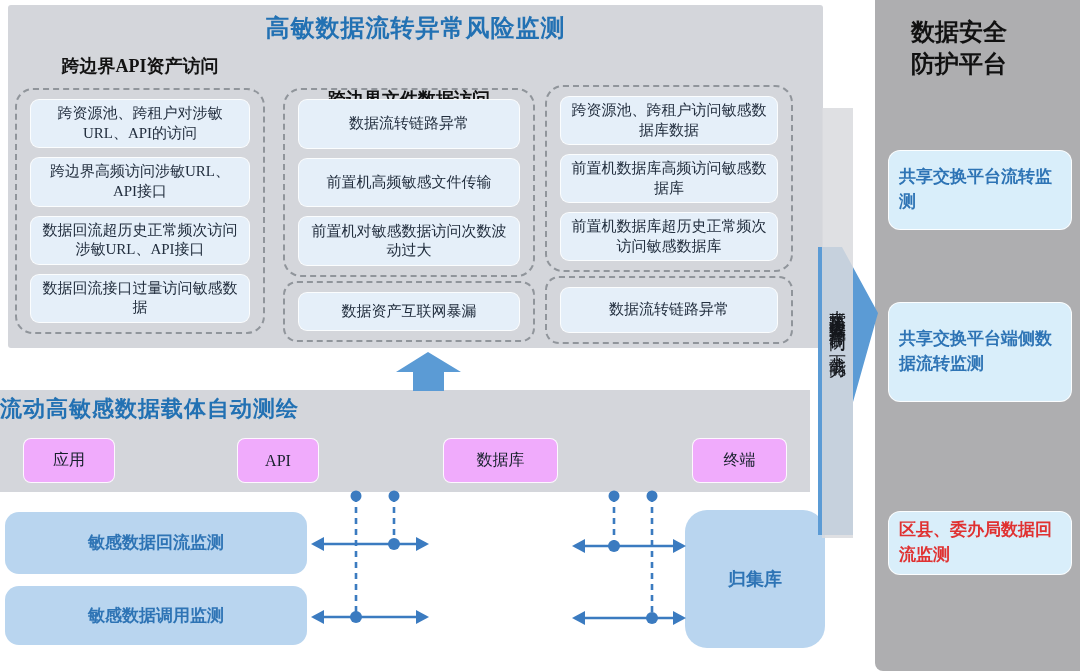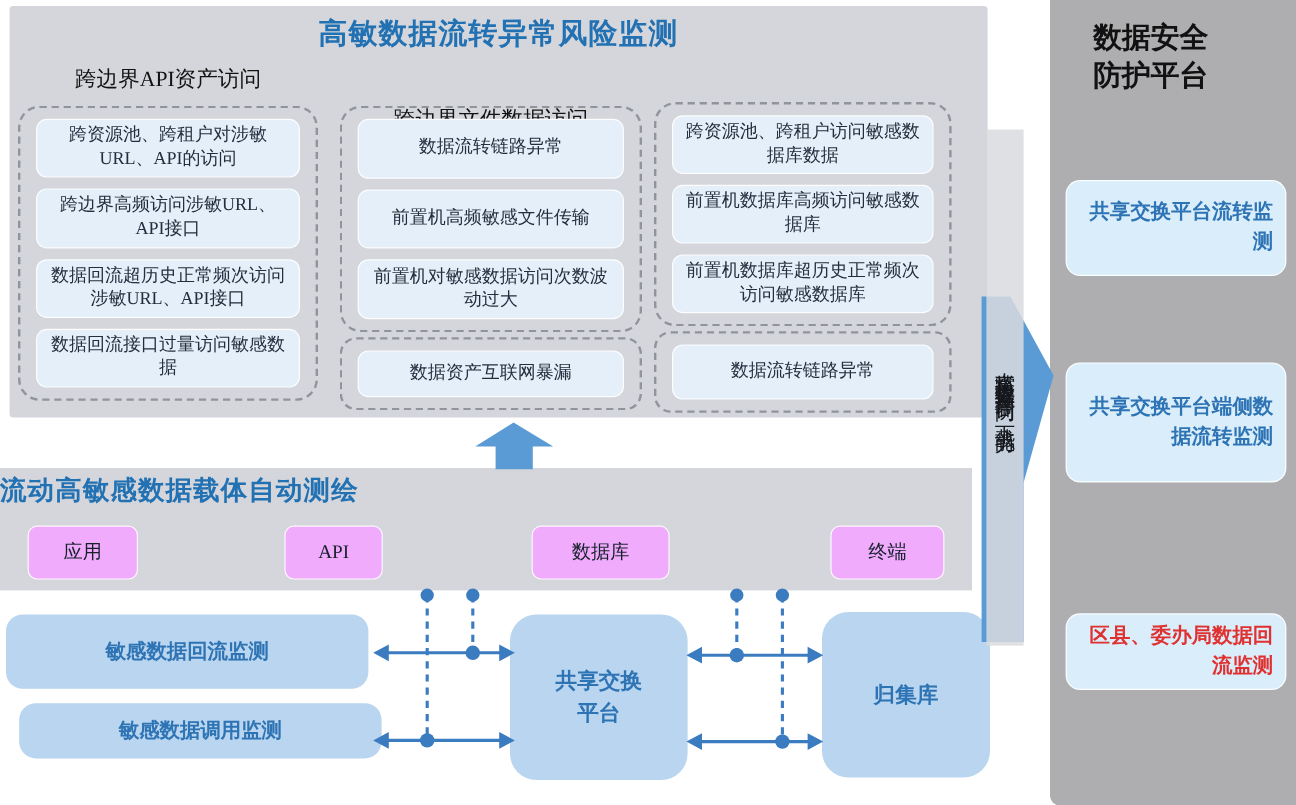--- a/index.html
+++ b/index.html
@@ -6,39 +6,39 @@
   .stage{
     position:relative;width:1080px;height:671px;background:#ffffff;overflow:hidden;
     font-family:"Liberation Serif","DejaVu Serif",serif;
   }
   .abs{position:absolute;box-sizing:border-box;}
 
   
   .panel-top{left:8px;top:5px;width:815px;height:343px;background:#D4D6DB;border-radius:3px;z-index:1;}
   .panel-top-title{left:8px;top:12px;width:815px;text-align:center;font-size:24px;font-weight:bold;
     color:#2271B3;letter-spacing:1px;z-index:2;}
-  .col-header{top:54px;text-align:center;font-size:18px;font-weight:normal;color:#121212;z-index:2;}
+  .col-header{top:54px;text-align:center;font-size:18px;font-weight:bold;color:#121212;z-index:2;}
   .dgroup{border:2px dashed #90959B;border-radius:18px;display:flex;flex-direction:column;
     justify-content:space-evenly;align-items:center;padding:9px 13px;gap:9px;z-index:2;}
   .dgroup .risk-item{width:100%;flex:1;background:#E5EFF9;border:1px solid rgba(255,255,255,.85);
     border-radius:9px;display:flex;align-items:center;justify-content:center;text-align:center;
     color:#222E3E;font-size:15px;line-height:1.3;padding:2px 8px;box-sizing:border-box;}
 
   
   .support-strip{left:822px;top:108px;width:31px;height:430px;background:rgba(217,219,222,.85);
     display:flex;align-items:center;justify-content:center;z-index:6;}
   .support-strip span{writing-mode:vertical-rl;font-size:17px;color:#15181D;letter-spacing:2px;
     line-height:1;white-space:nowrap;}
 
   
   .panel-right{left:875px;top:0;width:205px;height:671px;background:#AEAEB0;border-radius:0 0 0 8px;z-index:1;}
   .panel-right-title{left:911px;top:16px;width:160px;font-size:24px;font-weight:bold;color:#111;
     line-height:1.35;white-space:pre-line;z-index:2;}
   .side-box{left:888px;width:184px;background:#D9EEFA;border:1px solid rgba(255,255,255,.9);
-    border-radius:12px;display:flex;align-items:center;justify-content:center;text-align:right;
+    border-radius:12px;display:flex;align-items:center;justify-content:center;text-align:left;
     font-size:17px;font-weight:bold;line-height:1.45;z-index:2;padding:4px 10px;}
   .side-box.blue{color:#2E74B5;}
   .side-box.red{color:#E03131;}
 
   
   .panel-bottom{left:0;top:390px;width:810px;height:102px;background:#D4D6DB;z-index:1;}
   .panel-bottom-title{left:0;top:394px;width:810px;text-align:left;font-size:22px;font-weight:bold;
     color:#2271B3;letter-spacing:1px;z-index:2;}
   .carrier{top:438px;height:45px;background:#f0abfc;border:1px solid rgba(255,255,255,.9);
     border-radius:8px;display:flex;align-items:center;justify-content:center;font-size:16px;
@@ -100,23 +100,21 @@
   <div class="abs side-box red" style="top:511px;height:64px;">区县、委办局数据回流监测</div>
 
   <div class="abs panel-bottom"></div>
   <div class="abs panel-bottom-title">流动高敏感数据载体自动测绘</div>
   <div class="abs carrier" style="left:23px;width:92px;">应用</div>
   <div class="abs carrier" style="left:237px;width:82px;">API</div>
   <div class="abs carrier" style="left:443px;width:115px;">数据库</div>
   <div class="abs carrier" style="left:692px;width:95px;">终端</div>
 
   <div class="abs node" style="left:5px;top:512px;width:302px;height:62px;">敏感数据回流监测</div>
-  <div class="abs node" style="left:16px;top:586px;width:302px;height:46px;">敏感数据调用监测</div>
-  <div class="abs node big" style="left:425px;top:512px;width:148px;height:138px;">共享交换
-平台</div>
+  <div class="abs node" style="left:5px;top:586px;width:302px;height:59px;">敏感数据调用监测</div>
   <div class="abs node big" style="left:685px;top:510px;width:140px;height:138px;">归集库</div>
 
   <svg class="abs overlay" viewBox="0 0 1080 671">
 
     <polygon points="428,352 461,372 444,372 444,391 413,391 413,372 396,372" fill="#5B9BD5"></polygon>
 
     <polygon points="818,247 842,247 878,313 853,402 853,535 818,535" fill="#5B9BD5"></polygon>
 
     <g stroke="#3B7BC0" stroke-width="2.6" fill="#3B7BC0">
       <line x1="320" y1="544" x2="420" y2="544"></line>

